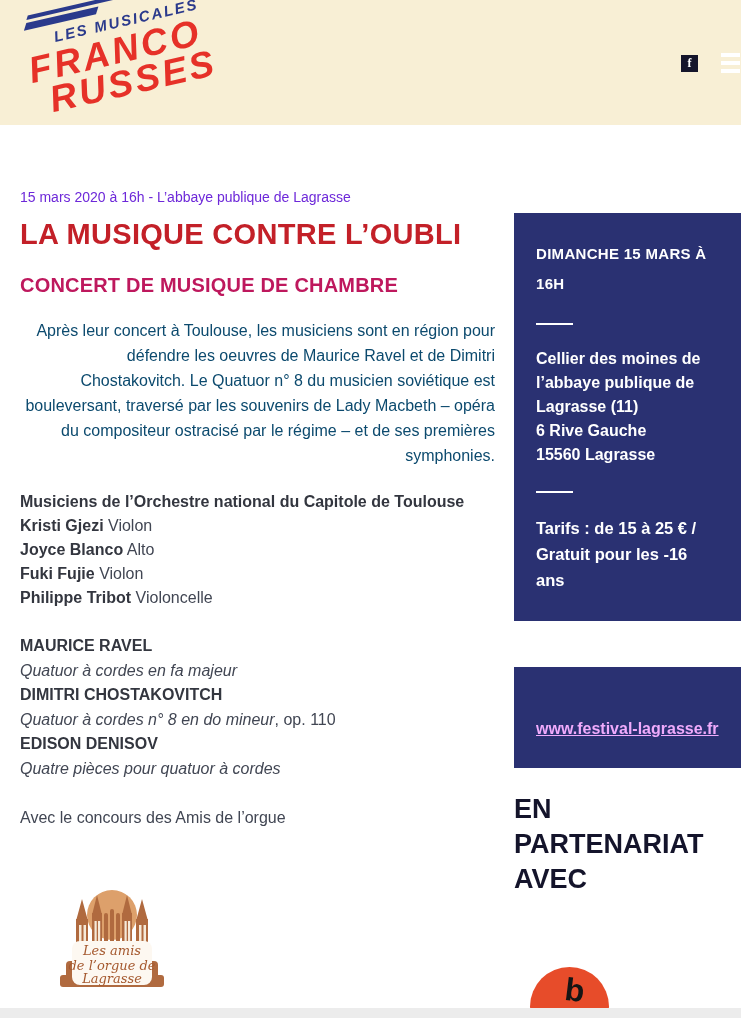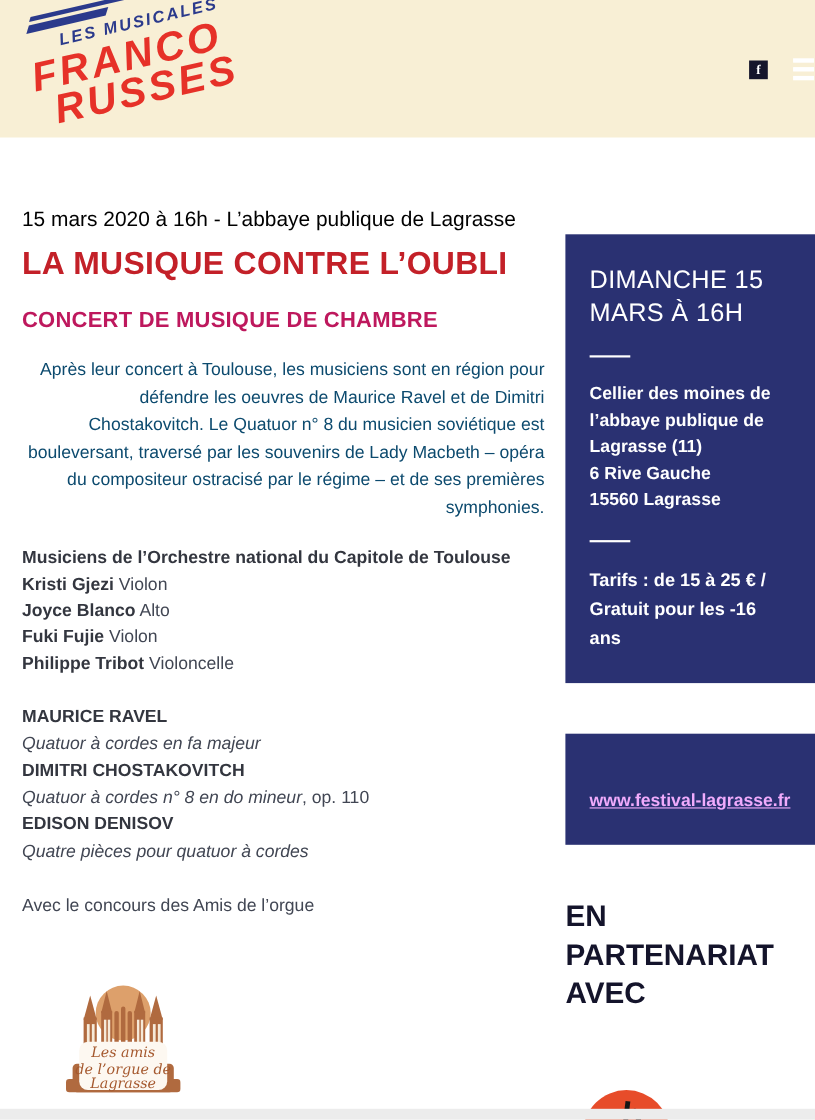--- a/index.html
+++ b/index.html
@@ -36,43 +36,43 @@
     display:flex; align-items:center; justify-content:center; cursor:pointer;
     font-family:"Liberation Serif", serif;
   }
   .hamburger { position:absolute; top:53px; right:1px; width:19px; cursor:pointer; }
   .hamburger .bar { width:19px; height:4px; background:#ffffff; margin-bottom:4px; }
   
   .main { position:absolute; left:0; top:125px; width:741px; display:flex; }
   .col-left { margin-left:20px; width:475px; }
   .col-right { margin-left:19px; width:227px; }
   
-  .meta { margin-top:64px; font-size:19px; color:#000000; }
+  .meta { margin-top:64px; font-size:14px; color:#6d28d9; }
   .title { margin-top:13px; font-size:29px; font-weight:800; color:#c32028; letter-spacing:.3px; }
   .subtitle { margin-top:23px; font-size:20px; font-weight:800; color:#be185d; letter-spacing:.2px; }
   .intro { margin-top:21px; font-size:16px; line-height:25px; color:#0c4a6e;text-align:right; }
   .musicians { margin-top:22px; font-size:16px; line-height:24px; color:#414653; }
   .musicians b, .prog-composer, .ensemble { font-weight:700; color:#33363f; }
   .program { margin-top:24px; font-size:16px; line-height:24.5px; color:#414653; }
   .prog-work em { font-style:italic; }
   .credit { margin-top:28px; font-size:16px; color:#414653; }
   .organ-wrap { margin-top:52px; margin-left:32px; width:120px; }
   
   .navy-box { background:#2a3172; color:#ffffff; }
   .event-box { margin-top:88px; padding:26px 22px 28px 22px; }
-  .event-title { font-size:23px; font-weight:400; line-height:30px; letter-spacing:.3px; }
+  .event-title { font-size:15px; font-weight:700; line-height:30px; letter-spacing:.3px; }
   .divider { width:37px; border-top:2px solid #ffffff; margin:24px 0 22px 0; }
   .venue { font-size:16px; font-weight:700; line-height:24px; }
   .addr { font-size:16px; font-weight:600; line-height:24px; }
   .tarifs { font-size:16.5px; font-weight:700; line-height:26px; }
   .resa-box { margin-top:46px; padding:26px 22px 30px 22px; }
   .resa-title { font-size:17px; font-weight:800; letter-spacing:.3px; }
   .resa-link { display:inline-block; margin-top:27px; font-size:16px; font-weight:700;
     color:#f0abfc; text-decoration:underline; cursor:pointer; }
-  .partner-heading { margin-top:48px; font-size:27px; font-weight:800; color:#14142b; line-height:35px; }
+  .partner-heading { margin-top:24px; font-size:27px; font-weight:800; color:#14142b; line-height:35px; }
   .partner-logos { margin-top:70px; display:flex; align-items:center; }
   
   .mbg { position:relative; width:79px; height:79px; margin-left:16px; border-radius:50%;
     background:#e74c2a; cursor:pointer; flex:0 0 auto; }
   .mbg span { position:absolute; font-weight:800; color:#151515; line-height:1; }
   .mbg .b { left:35px; top:7px;  font-size:32px; transform:rotate(7deg); }
   
   .footer-strip { position:absolute; left:0; bottom:0; width:741px; height:10px; background:#ececec; }
 </style>
 </head>

